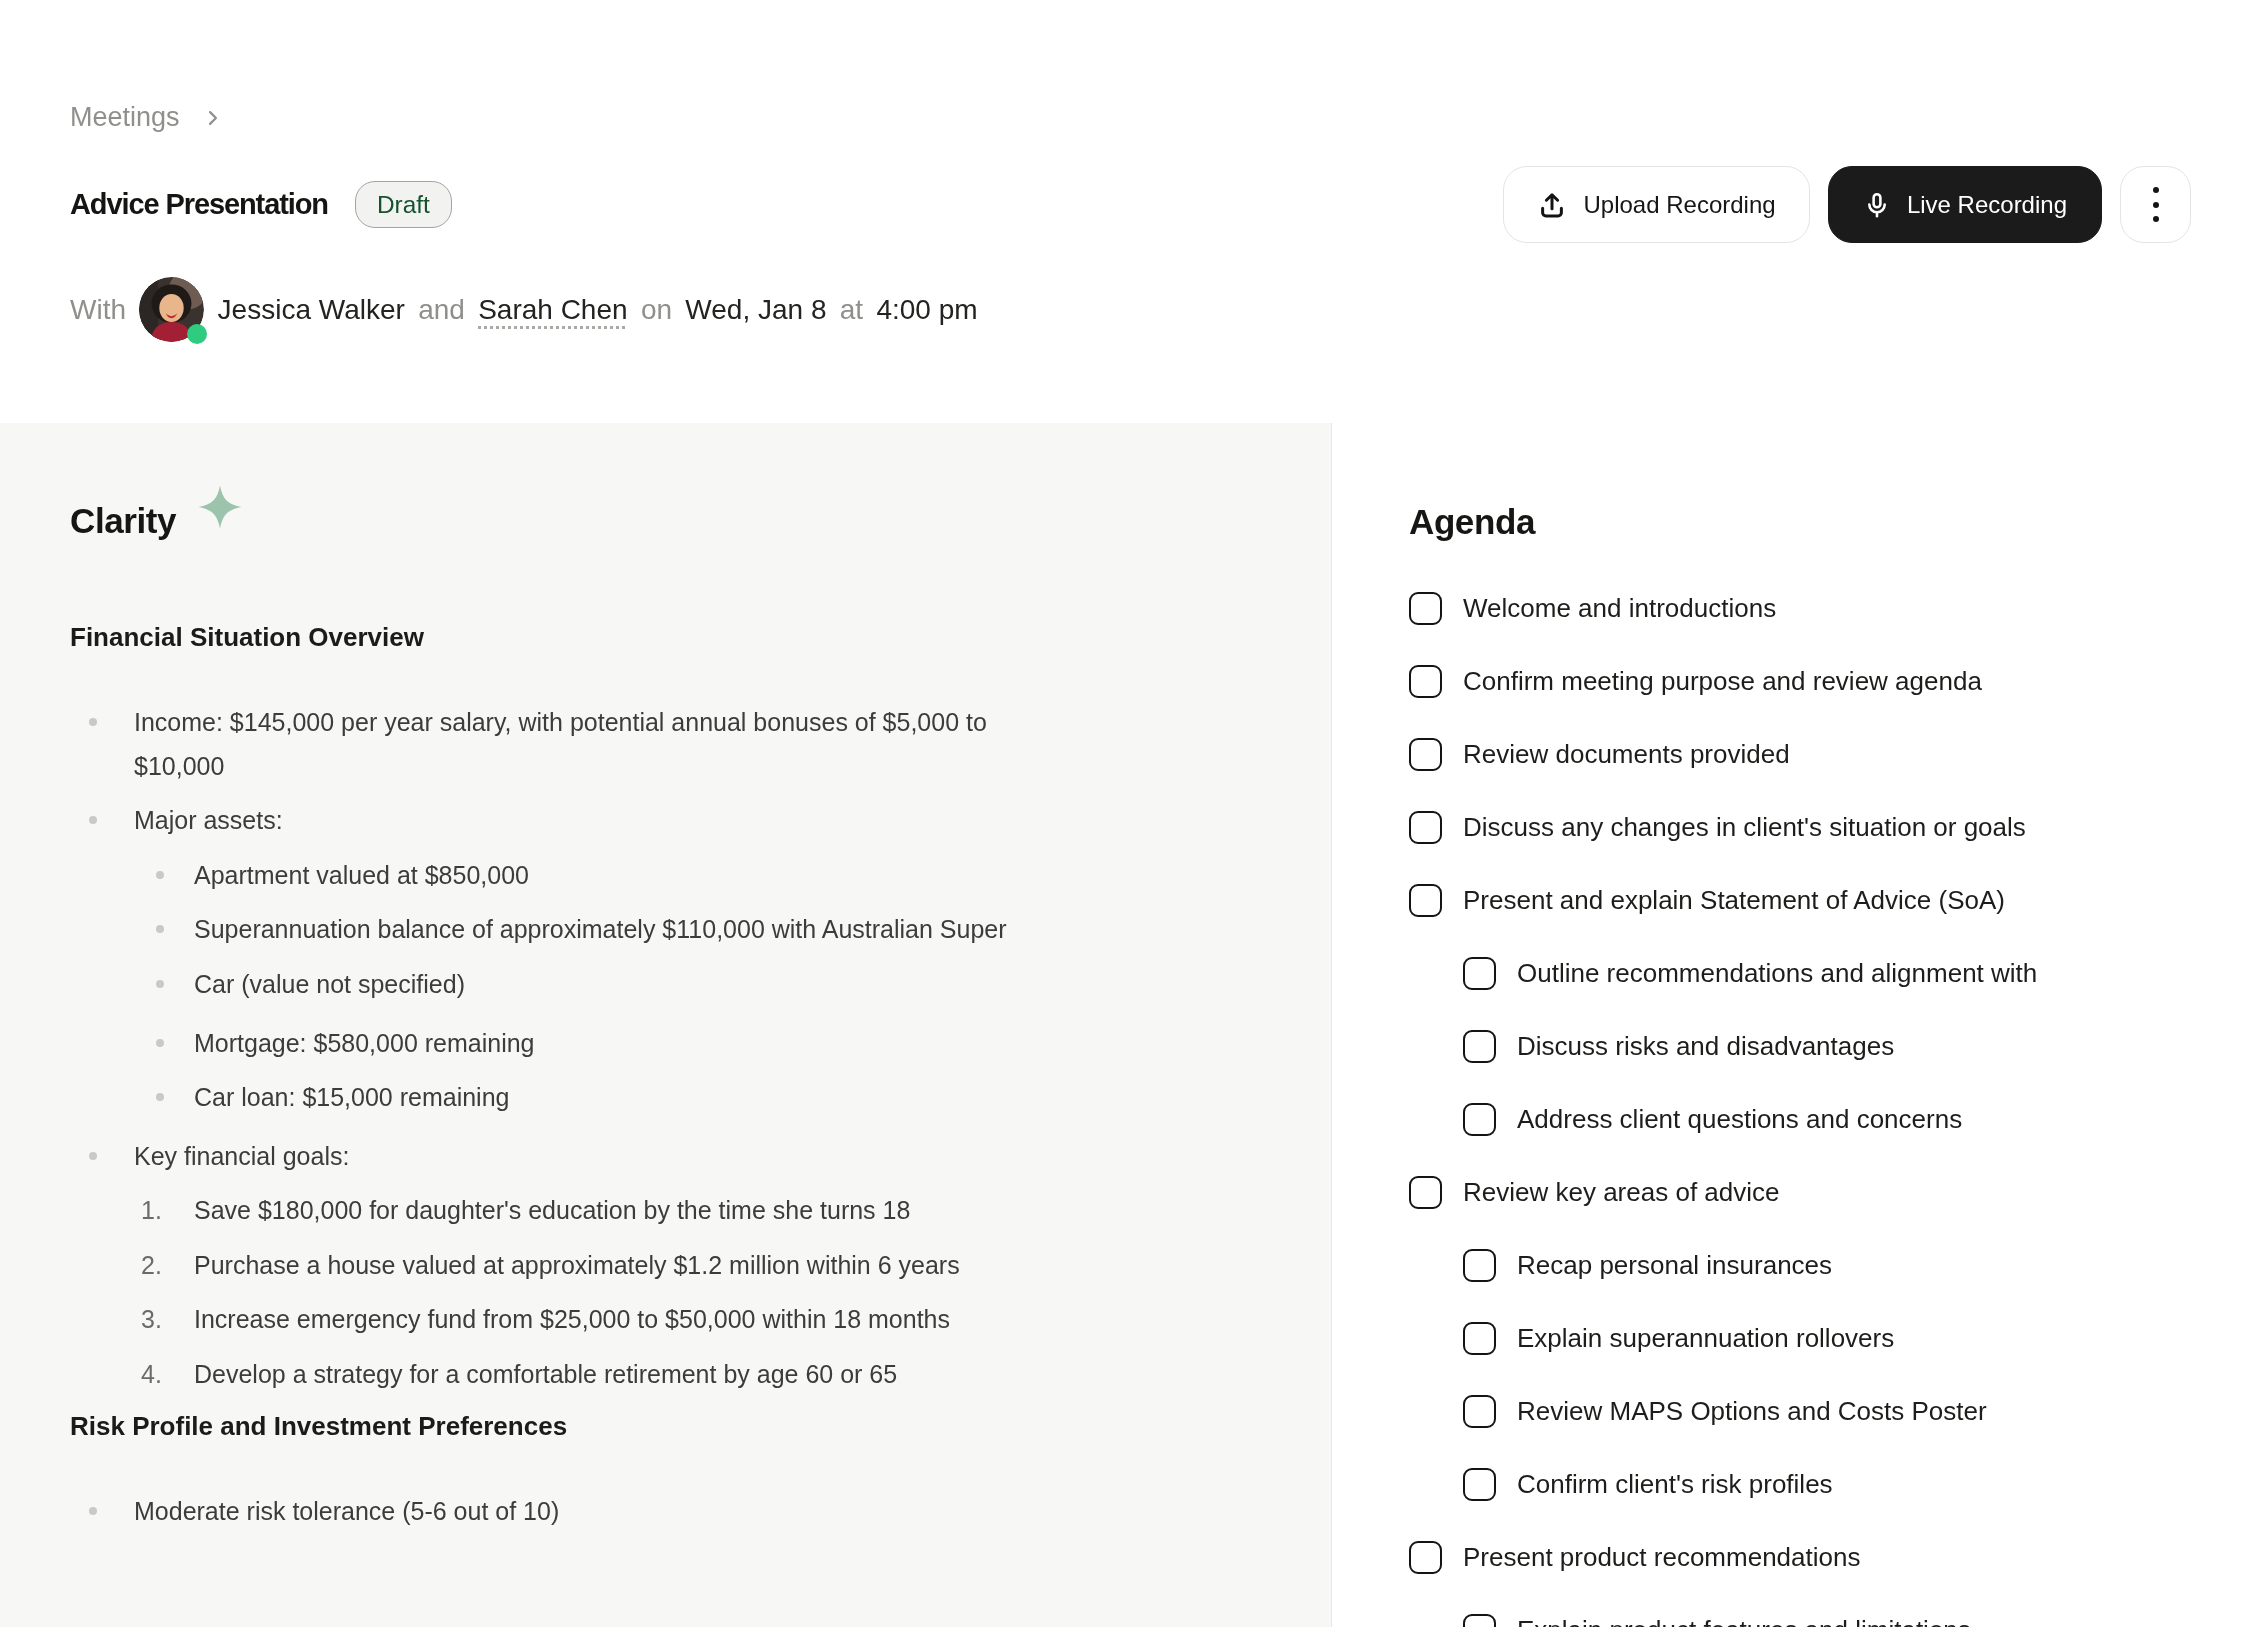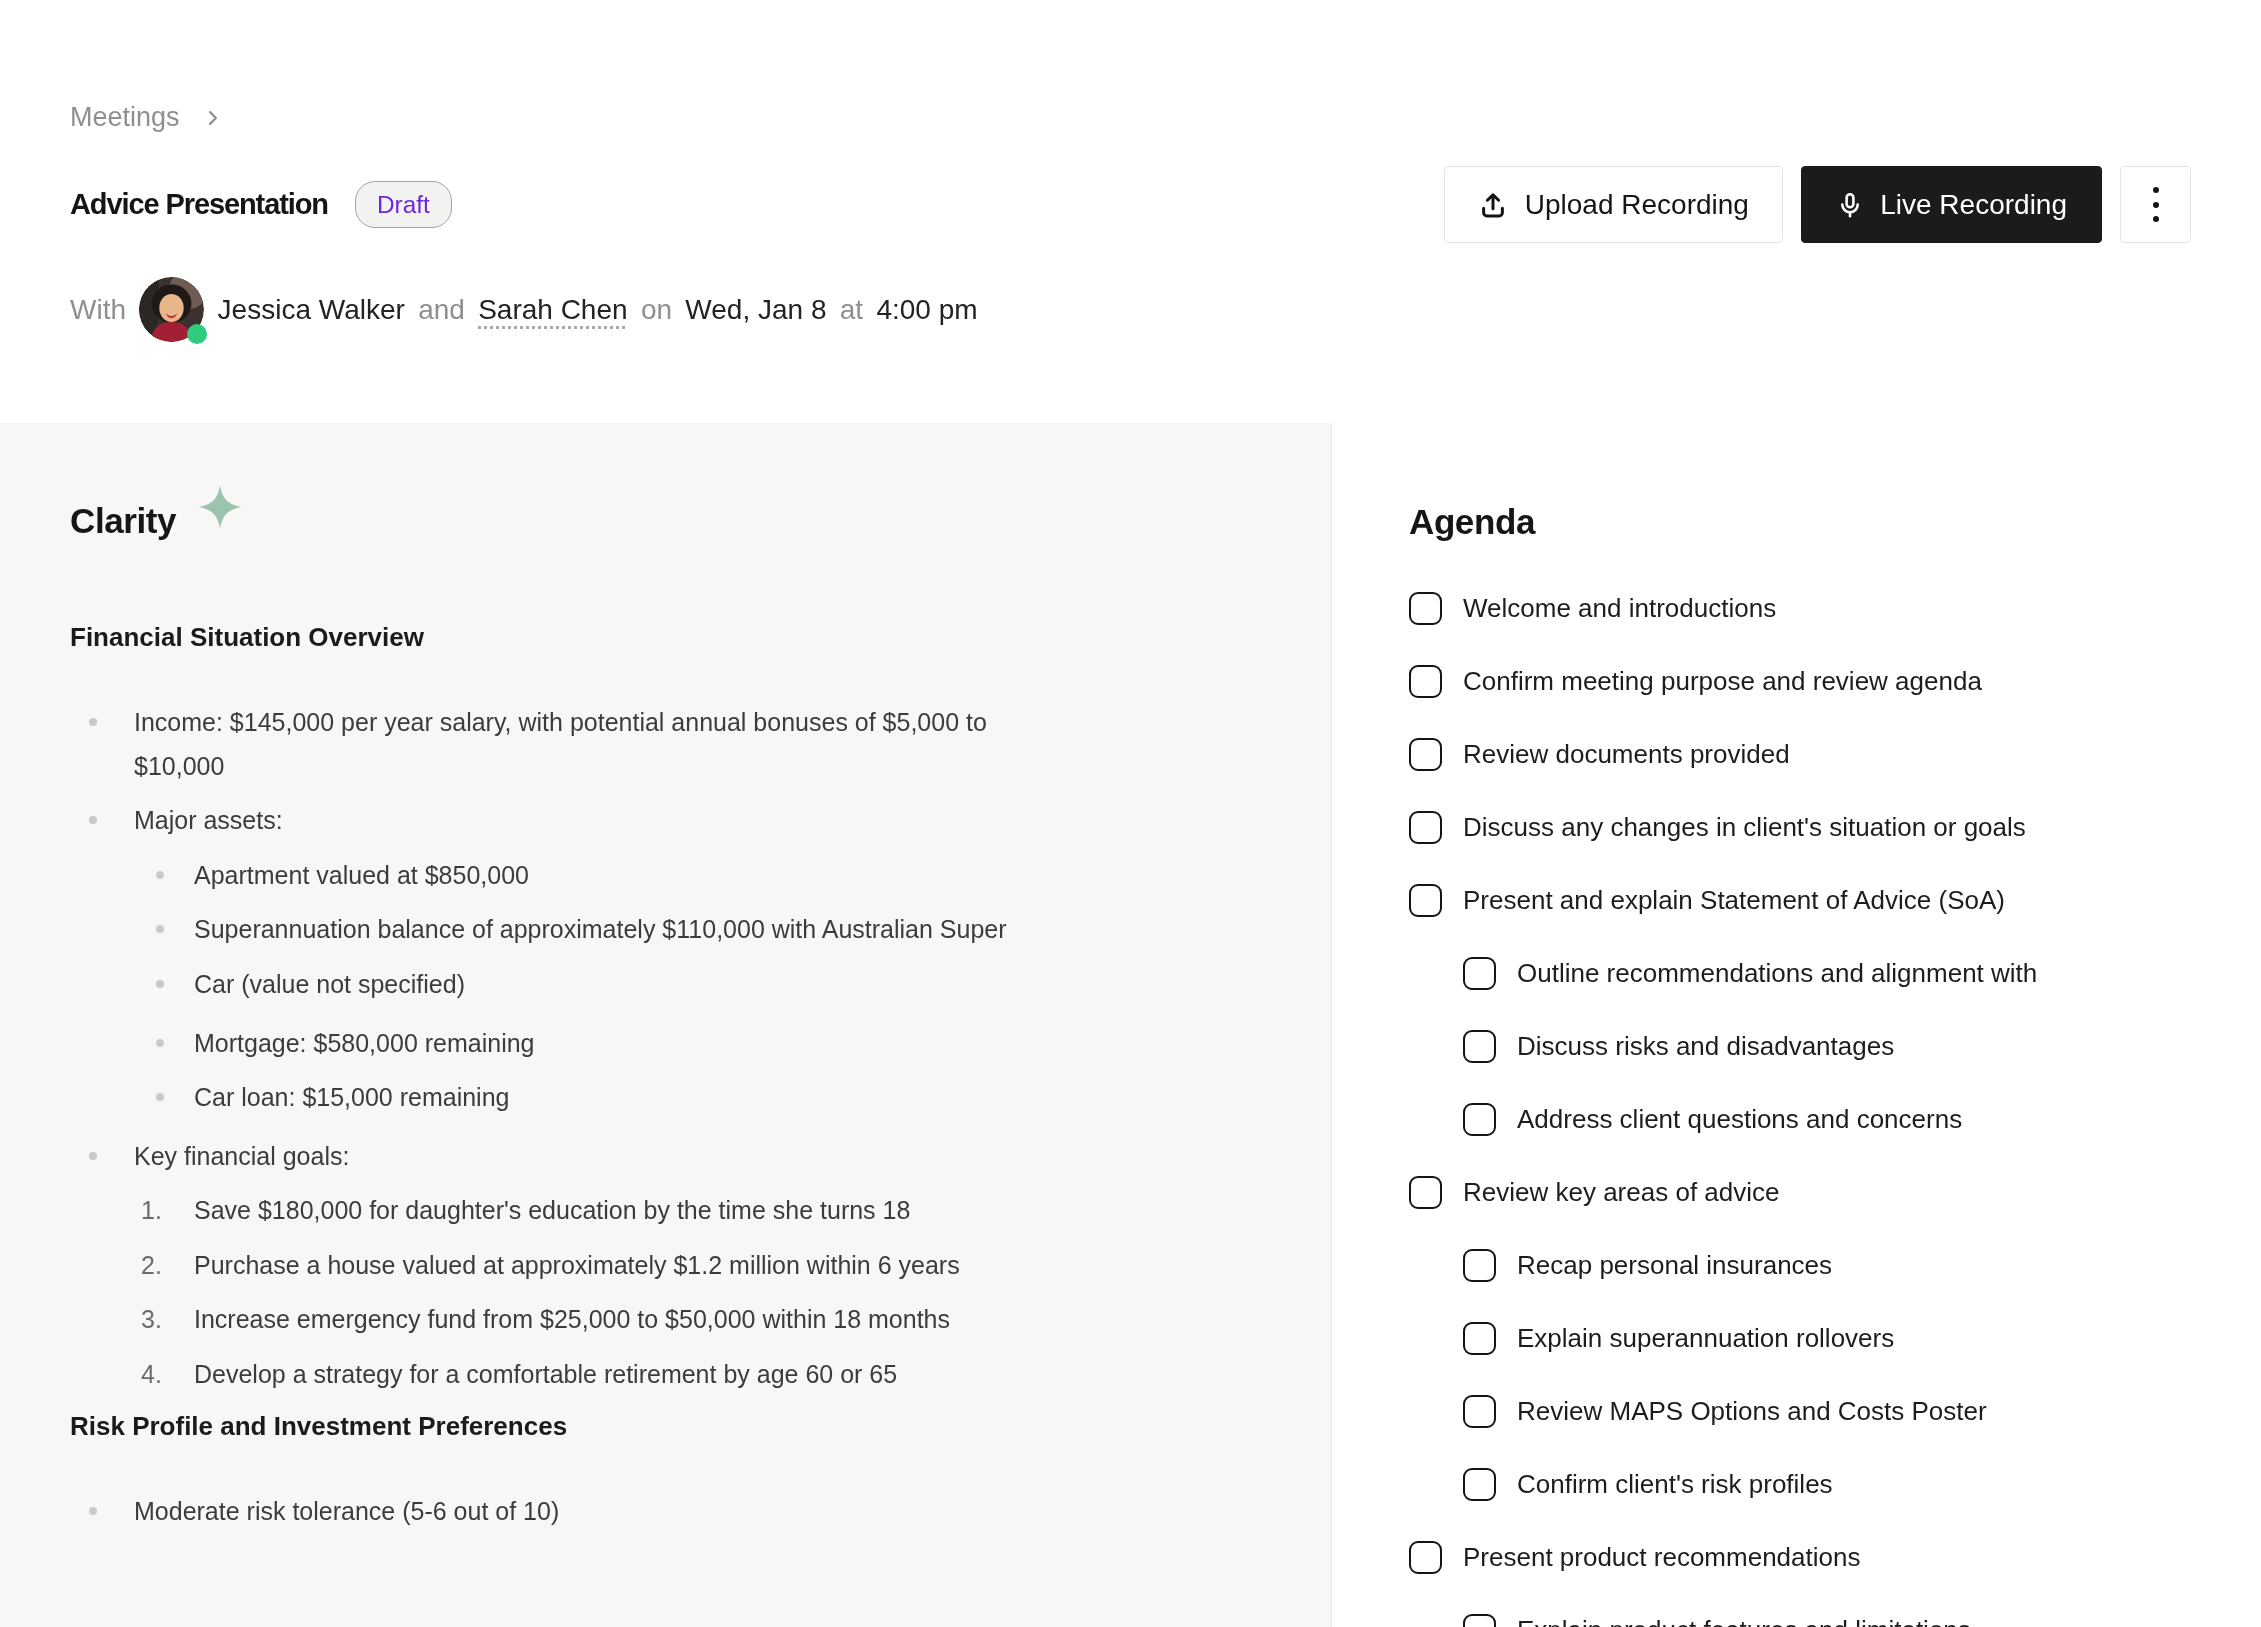--- a/index.html
+++ b/index.html
@@ -12,29 +12,29 @@
   header { height:423px; padding:102px 70px 0 70px; background:#ffffff; }
 
   .breadcrumb { display:flex; align-items:center; gap:22px; margin-bottom:33px; }
   .breadcrumb .crumb { font-size:27px; color:#8f8f8c; cursor:pointer; }
   .breadcrumb svg { display:block; }
 
   .title-row { display:flex; align-items:center; justify-content:space-between; }
   .title-left { display:flex; align-items:center; }
   h1 { font-size:29px; font-weight:800; color:#151513; letter-spacing:-1.1px; }
   .badge {
-    margin-left:27px; font-size:24.4px; font-weight:500; color:#6d28d9;
+    margin-left:27px; font-size:24.4px; font-weight:500; color:#14532d;
     background:#f2f2f0; border:1.5px solid #a3a3a0; border-radius:20px;
     padding:7.4px 21px; line-height:1.2;
   }
 
   .actions { display:flex; align-items:center; gap:18px; }
   .btn {
     display:flex; align-items:center; gap:16.3px; height:77px;
-    border-radius:4px; font-size:28px; font-weight:500; cursor:pointer;
+    border-radius:24px; font-size:24px; font-weight:500; cursor:pointer;
     font-family:"Liberation Sans", sans-serif;
   }
   .btn-light { background:#ffffff; border:1.5px solid #e4e4e2; color:#161614; padding:0 33px; }
   .btn-dark  { background:#1b1b1b; border:1.5px solid #1b1b1b; color:#ffffff; padding:0 34px; }
   .btn-icon  { background:#ffffff; border:1.5px solid #e4e4e2; width:71px; justify-content:center; }
   .kebab { display:flex; flex-direction:column; gap:8.1px; }
   .kebab i { display:block; width:6px; height:6px; border-radius:50%; background:#141414; }
 
   .with-row { display:flex; align-items:center; gap:13.3px; margin-top:34px; font-size:28px; }
   .muted  { color:#8f8f8c; }

